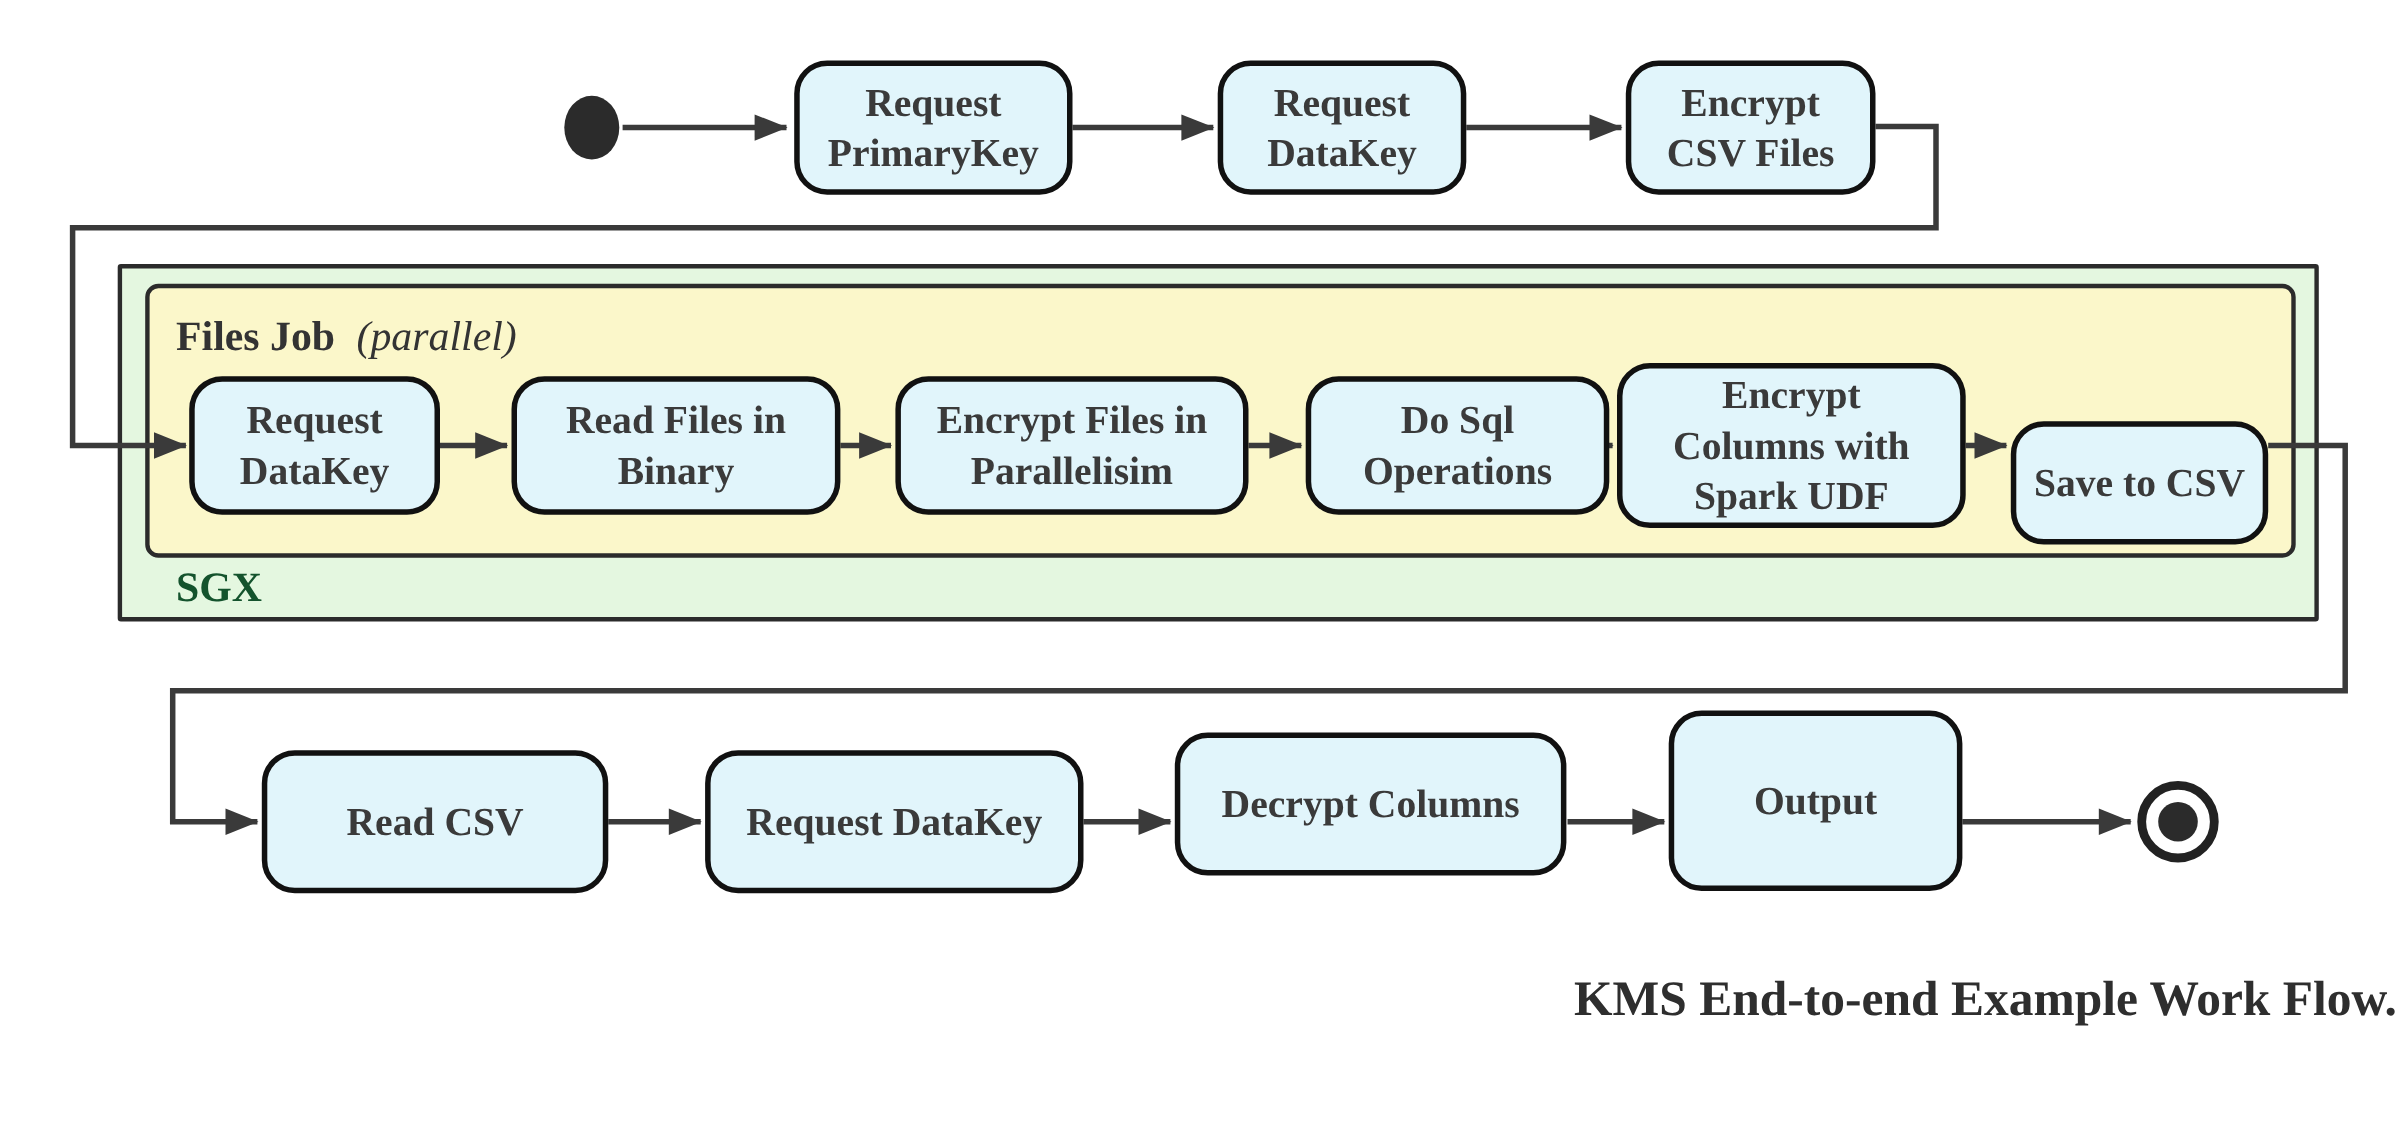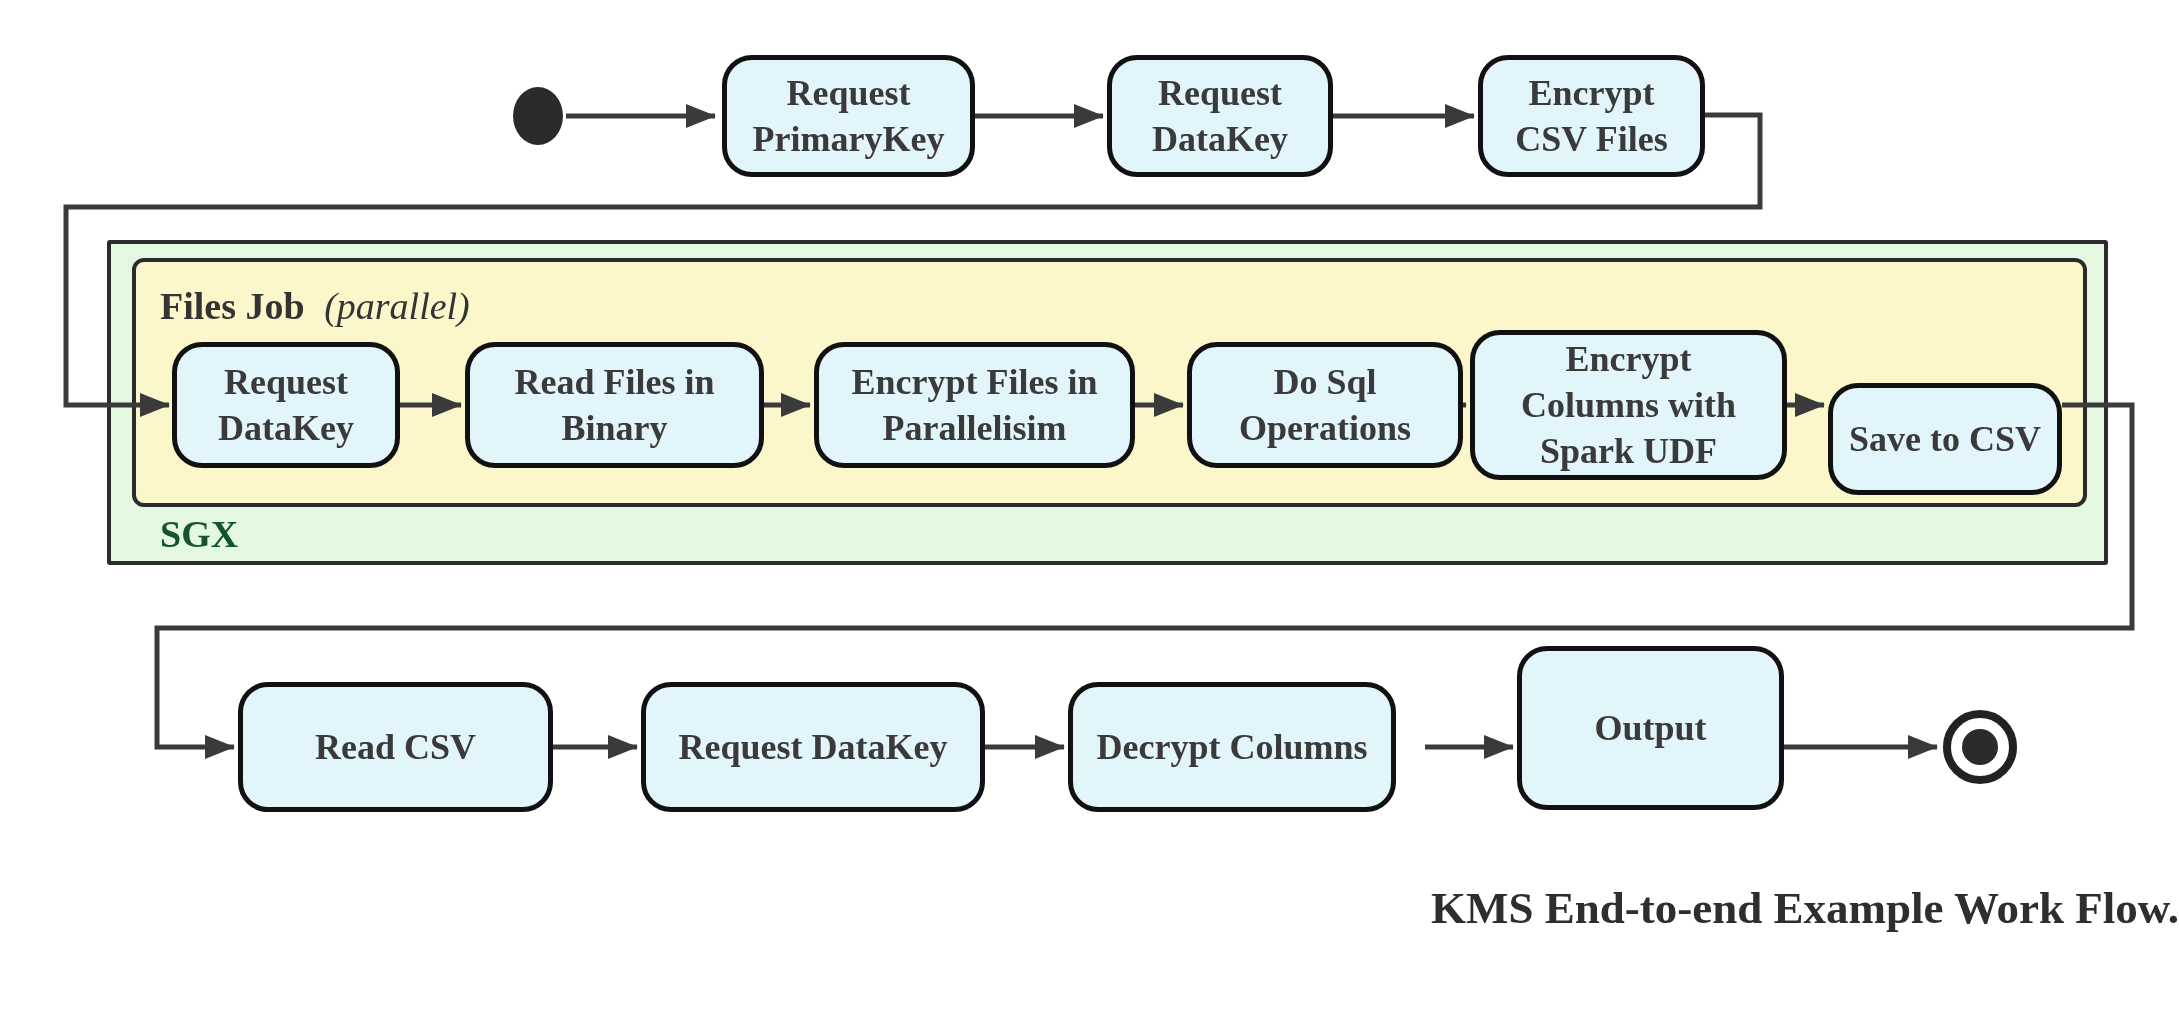--- a/index.html
+++ b/index.html
@@ -112,21 +112,21 @@
   <div class="node" style="left:1828px;top:349px;width:234px;height:112px;margin-top:34px;">
     <span class="node-label">Save to CSV</span>
   </div>
 
   <div class="node" style="left:238px;top:682px;width:315px;height:130px;">
     <span class="node-label">Read CSV</span>
   </div>
   <div class="node" style="left:641px;top:682px;width:344px;height:130px;">
     <span class="node-label">Request DataKey</span>
   </div>
-  <div class="node" style="left:1068px;top:682px;width:328px;height:130px;text-align:right;">
+  <div class="node" style="left:1068px;top:666px;width:356px;height:130px;text-align:right;">
     <span class="node-label">Decrypt Columns</span>
   </div>
   <div class="node" style="left:1517px;top:646px;width:267px;height:164px;">
     <span class="node-label">Output</span>
   </div>
 
   <div class="caption">KMS End-to-end Example Work Flow.</div>
 
 </div>
 

